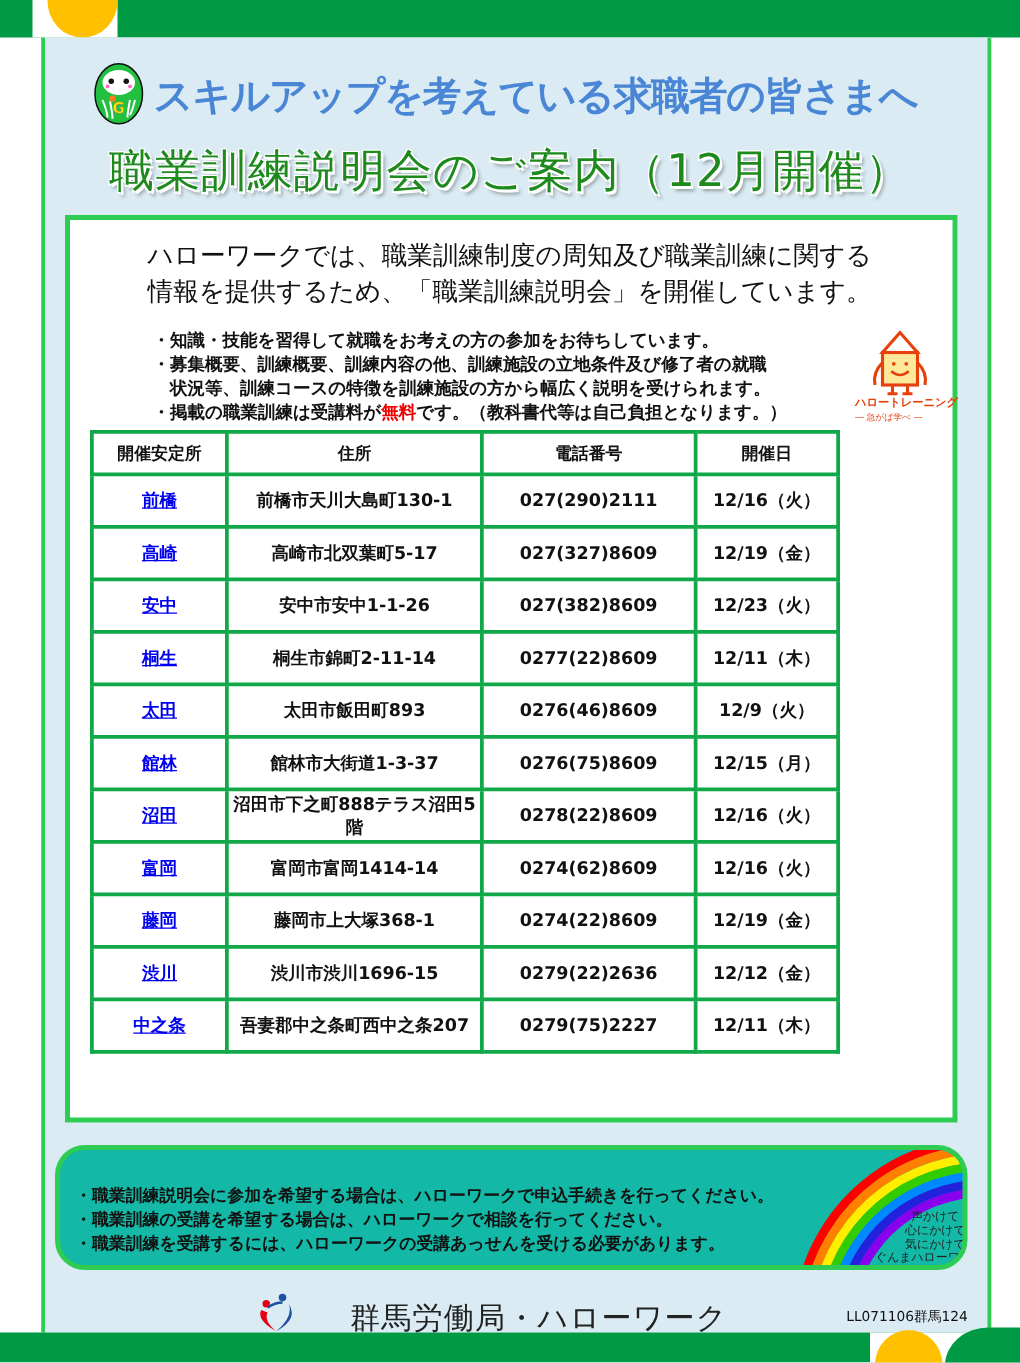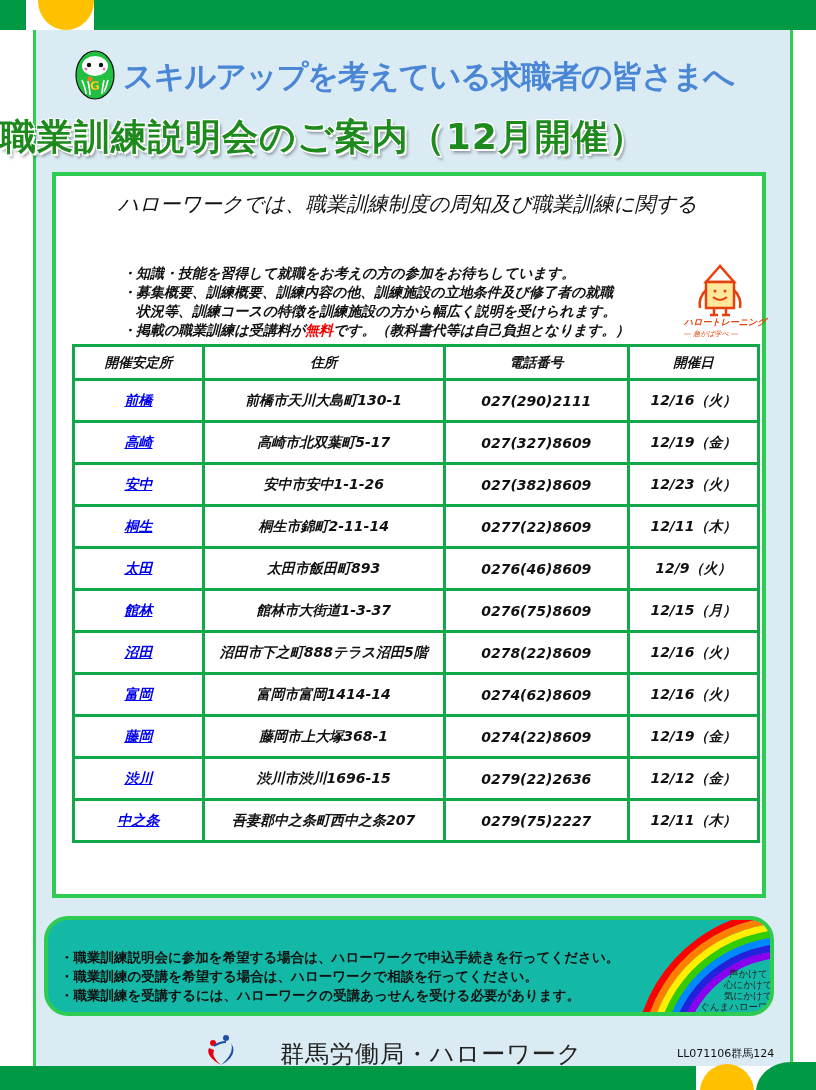--- a/index.html
+++ b/index.html
@@ -21,44 +21,44 @@
     background:#daebf3; border:3px solid #2ecc52; border-top:none; border-bottom:none;
     border-radius:0 0 0 0;
   }
 
   .mascot { position:absolute; left:74px; top:48px; width:42px; height:52px; }
   .subtitle {
     position:absolute; left:123px; top:56px; font-size:31px; font-weight:bold;
     color:#4a86d6; letter-spacing:-1px; white-space:nowrap;
   }
   .main-title {
-    position:absolute; left:0; width:816px; top:113px; text-align:left;
-    font-size:36px; font-weight:bold; color:#1e8a1e; letter-spacing:1px;
+    position:absolute; left:0; width:816px; top:113px; text-align:center;
+    font-size:36px; font-weight:normal; color:#1e8a1e; letter-spacing:1px;
     text-shadow: 2px 2px 0 #ffffff, -1px -1px 0 #ffffff, 1px -1px 0 #ffffff, -1px 1px 0 #ffffff, 3px 4px 3px rgba(0,0,0,0.35);
   }
 
   .content-box {
     position:absolute; left:52px; top:172px; width:714px; height:726px;
-    background:#ffffff; border:4px solid #2ecc52; box-sizing:border-box;font-style:italic;
+    background:#ffffff; border:4px solid #2ecc52; box-sizing:border-box;
   }
   .intro {
     position:absolute; left:62px; top:14px; font-size:20.5px; line-height:29px; color:#111; font-weight:500;
   }
   .bullets {
     position:absolute; left:66px; top:88px; font-size:14px; line-height:19px; color:#111; font-weight:bold;
   }
   .bullets .li { white-space:nowrap; }
   .bullets .indent { padding-left:14px; }
   .free { color:#ee0000; }
   .training-logo { position:absolute; left:628px; top:88px; width:72px; height:76px; }
   .training-logo .name { position:absolute; left:0; top:52px; width:72px; text-align:center; font-size:9px; color:#e8400c; font-weight:bold; white-space:nowrap; }
   .training-logo .tag { position:absolute; left:0; top:65px; width:72px; text-align:left; font-size:7px; color:#e8400c; white-space:nowrap; }
 
   table.sched {
-    position:absolute; left:16px; top:168px; width:688px; border-collapse:collapse;
+    position:absolute; left:16px; top:168px; width:600px; border-collapse:collapse;
     font-size:14px; font-weight:bold; color:#111;padding-left:40px;
   }
   table.sched th, table.sched td {
     border:3px solid #10a848; text-align:center; padding:0; 
   }
   table.sched th { height:31px; font-size:13.5px; }
   table.sched td { height:39px; }
   table.sched .c1 { width:128px; }
   table.sched .c2 { width:240px;text-align:center; }
   table.sched .c3 { width:182px; }
@@ -103,20 +103,21 @@
     <text x="21" y="42" text-anchor="middle" font-size="12" font-weight="bold" fill="#ffe000" stroke="#886" stroke-width="0.4" font-family="DejaVu Sans, sans-serif">G</text>
     <circle cx="16" cy="31" r="2.6" fill="#f08020"></circle>
   </svg>
 </div>
 <div class="subtitle">スキルアップを考えている求職者の皆さまへ</div>
 <div class="main-title">職業訓練説明会のご案内（12月開催）</div>
 
 <div class="content-box">
   <div class="intro">
     <div>ハローワークでは、職業訓練制度の周知及び職業訓練に関する</div>
+    <div>情報を提供するため、「職業訓練説明会」を開催しています。</div>
   </div>
 
   <div class="bullets">
     <div class="li">・知識・技能を習得して就職をお考えの方の参加をお待ちしています。</div>
     <div class="li">・募集概要、訓練概要、訓練内容の他、訓練施設の立地条件及び修了者の就職</div>
     <div class="li indent">状況等、訓練コースの特徴を訓練施設の方から幅広く説明を受けられます。</div>
     <div class="li"><span>・掲載の職業訓練は受講料が</span><span class="free">無料</span><span>です。（教科書代等は自己負担となります。）</span></div>
   </div>
 
   <div class="training-logo">

